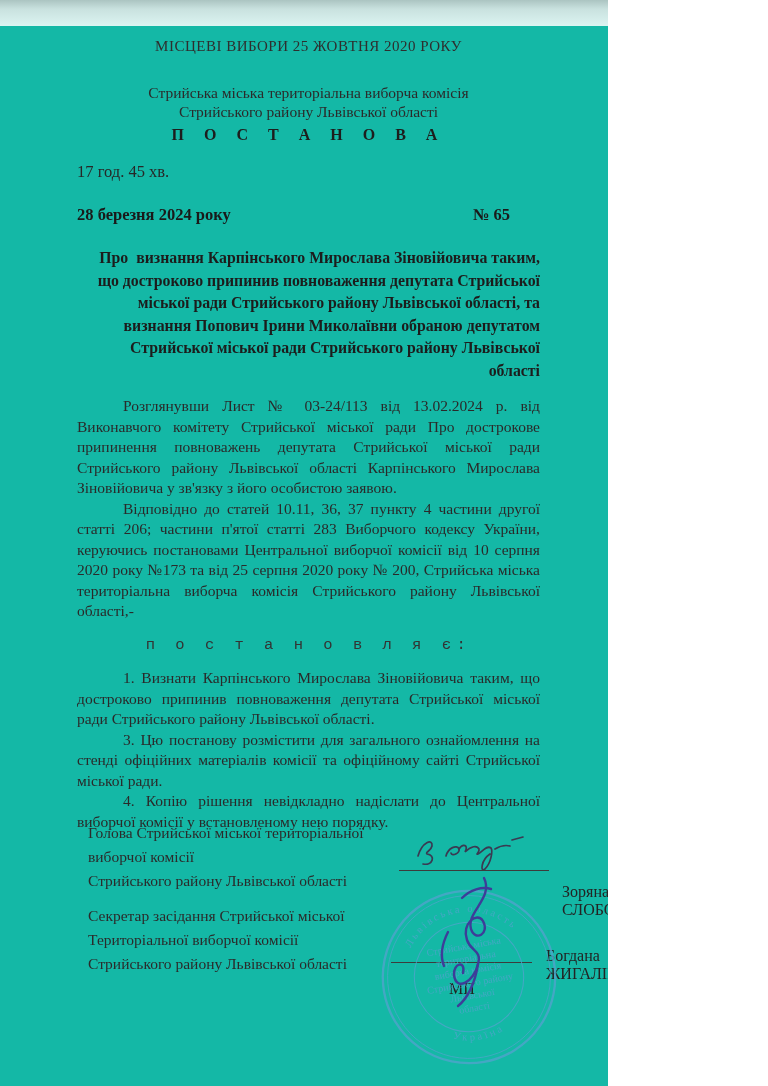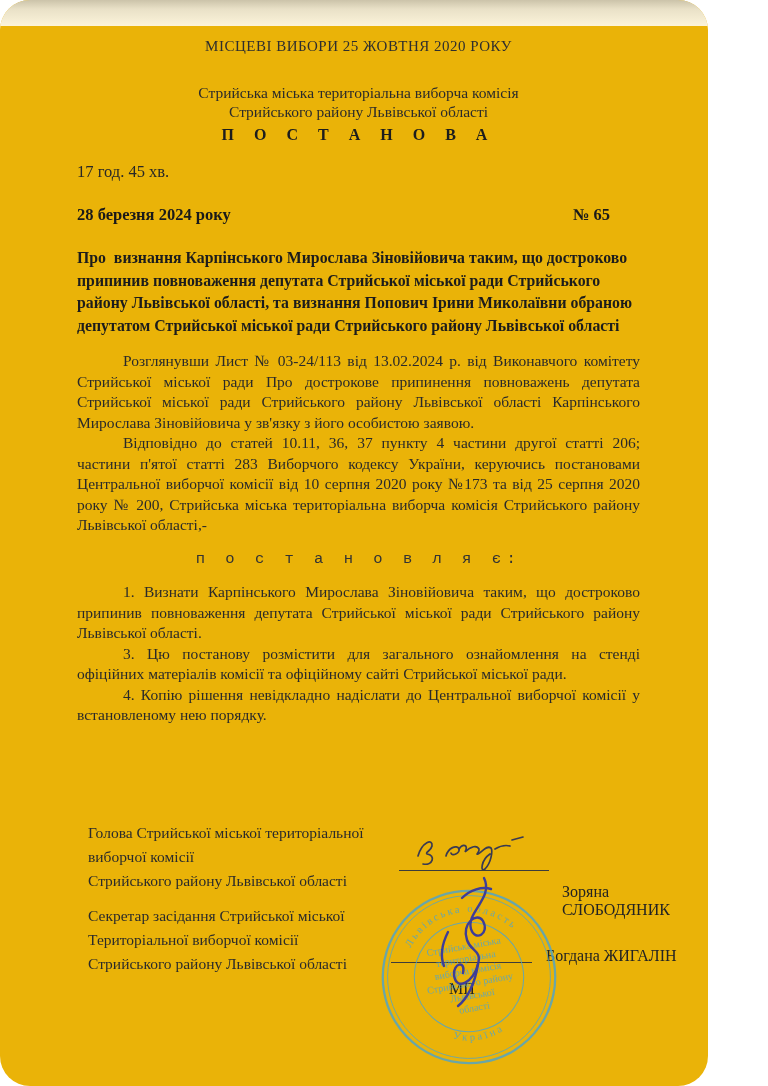--- a/index.html
+++ b/index.html
@@ -1,23 +1,22 @@
 <!DOCTYPE html>
 <html><head>
 <meta charset="utf-8">
 <style>
   html,body{margin:0;padding:0;background:#ffffff;}
   .page{
     position:relative;
-    width:708px;height:1086px;
-    background:#eab308;
+    width:608px;height:1086px;
+    background:#14b8a6;
     overflow:hidden;
     font-family:"Liberation Serif","DejaVu Serif",serif;
     color:#272727;
-    border-radius:30px;
   }
   .scan-shadow-top{
     position:absolute;top:0;left:0;width:768px;height:26px;
     background:linear-gradient(to bottom,#c6c6c6 0%,#e9e9e9 35%,#ffffff 100%);
     opacity:.85;
   }
   .content{
     position:relative;
     padding:36px 68px 0 77px;
     font-size:15.5px;line-height:20.5px;
@@ -33,21 +32,21 @@
   }
   .city{ text-align:center;margin-top:16px; }
   .time-line{ margin-top:17px;font-size:16.5px; }
   .date-row{
     display:flex;justify-content:space-between;align-items:baseline;
     margin-top:22px;font-weight:bold;font-size:16.5px;color:#1a1a1a;
     padding-right:30px;
     text-align:center;
   }
   .subject{
-    font-weight:bold;text-align:left;margin-top:22px;
+    font-weight:bold;text-align:right;margin-top:22px;
     font-size:15.8px;line-height:22.5px;color:#1c1c1c;
     white-space:pre-wrap;
   }
   .para{
     margin:0;text-align:justify;text-indent:46px;
     color:#2a2a2a;
   }
   .preamble .para:first-child{ margin-top:14px; }
   .resolves-label{
     text-align:center;letter-spacing:5.5px;margin:13px 0 13px 0;color:#333;font-family:Liberation Mono, monospace;

